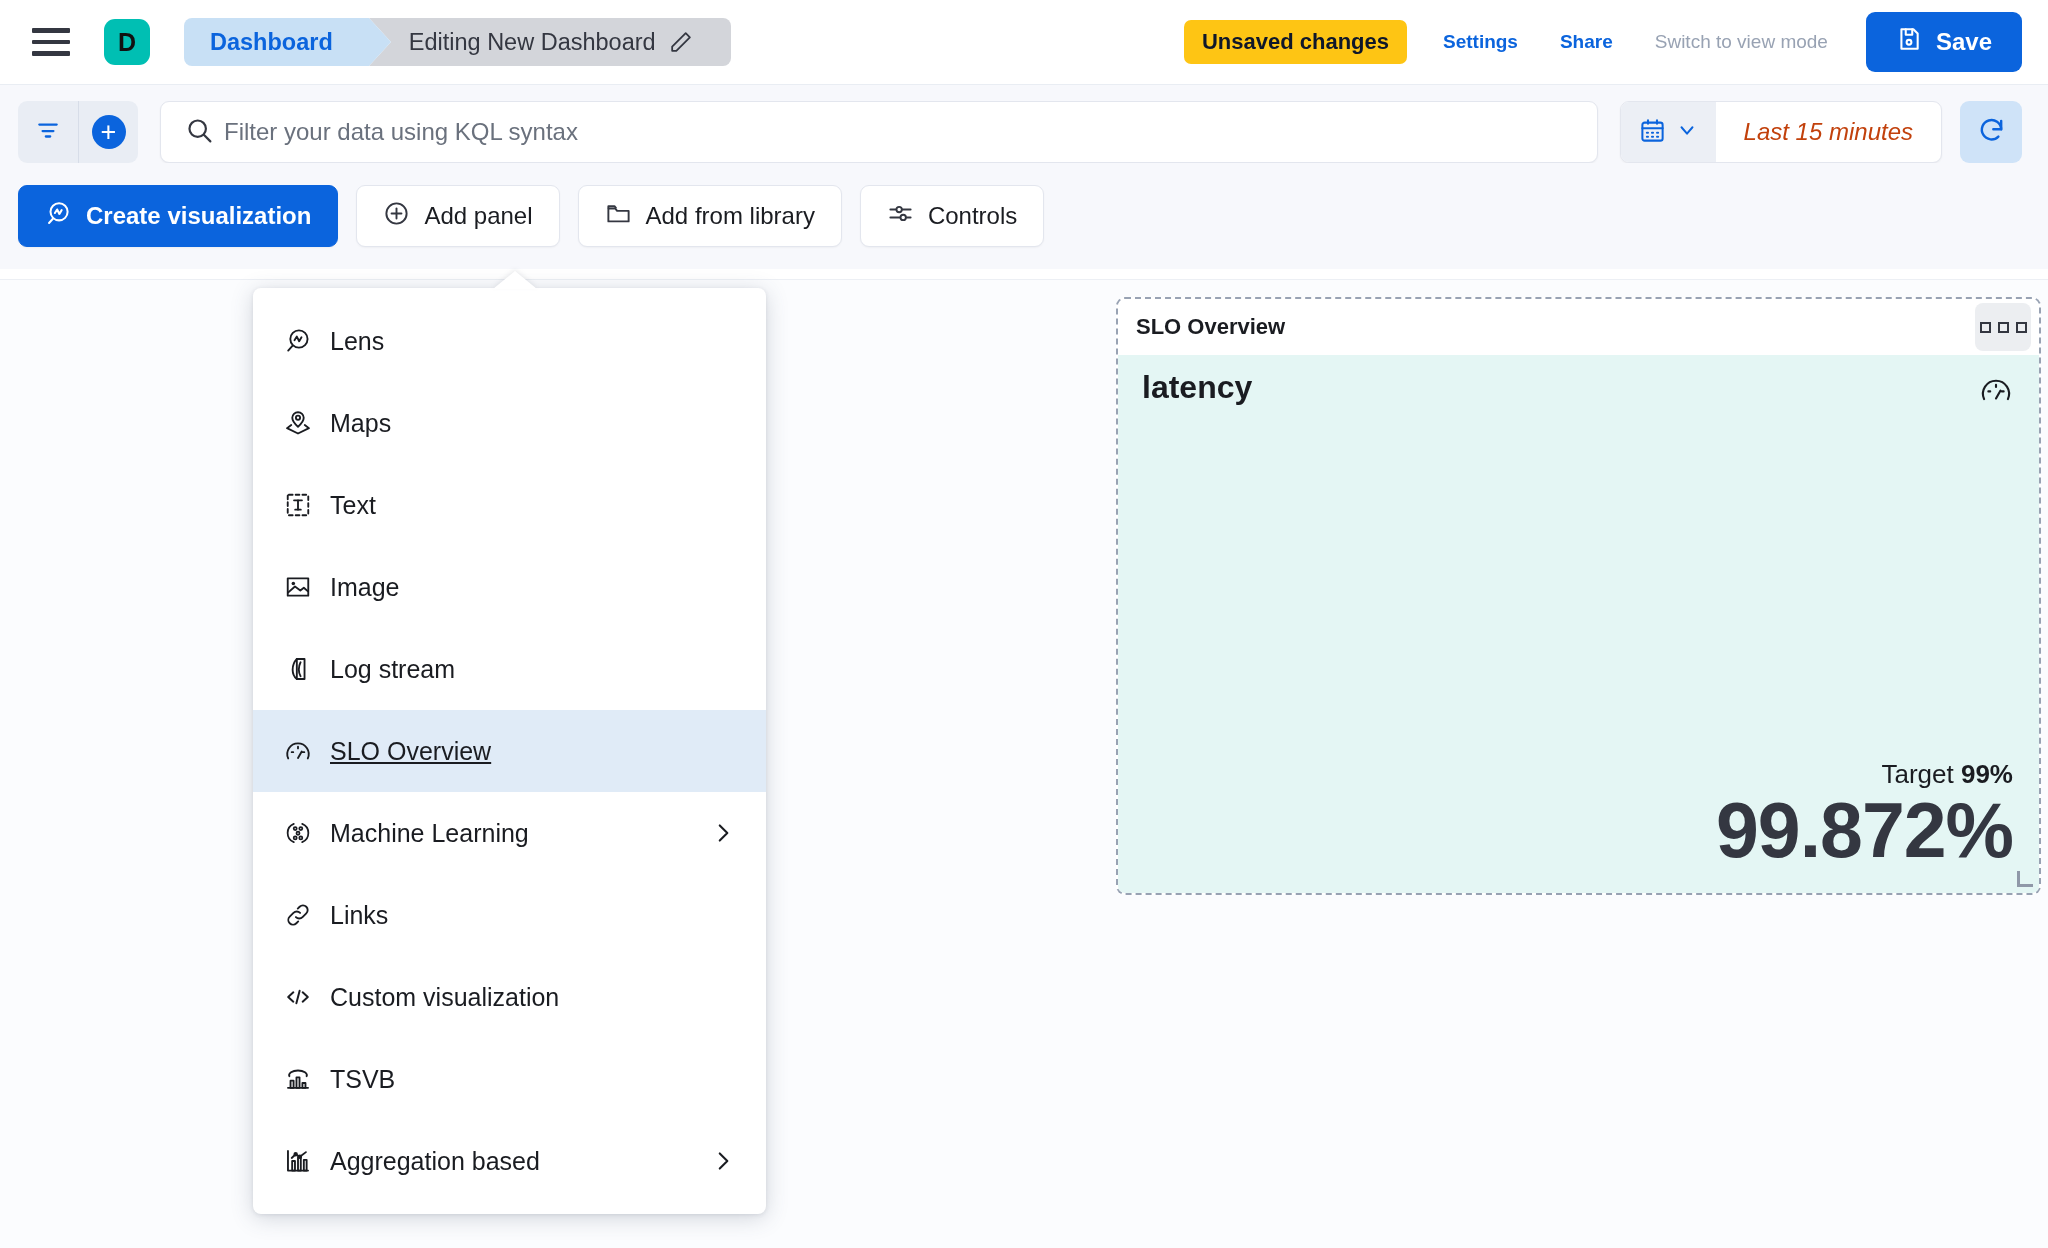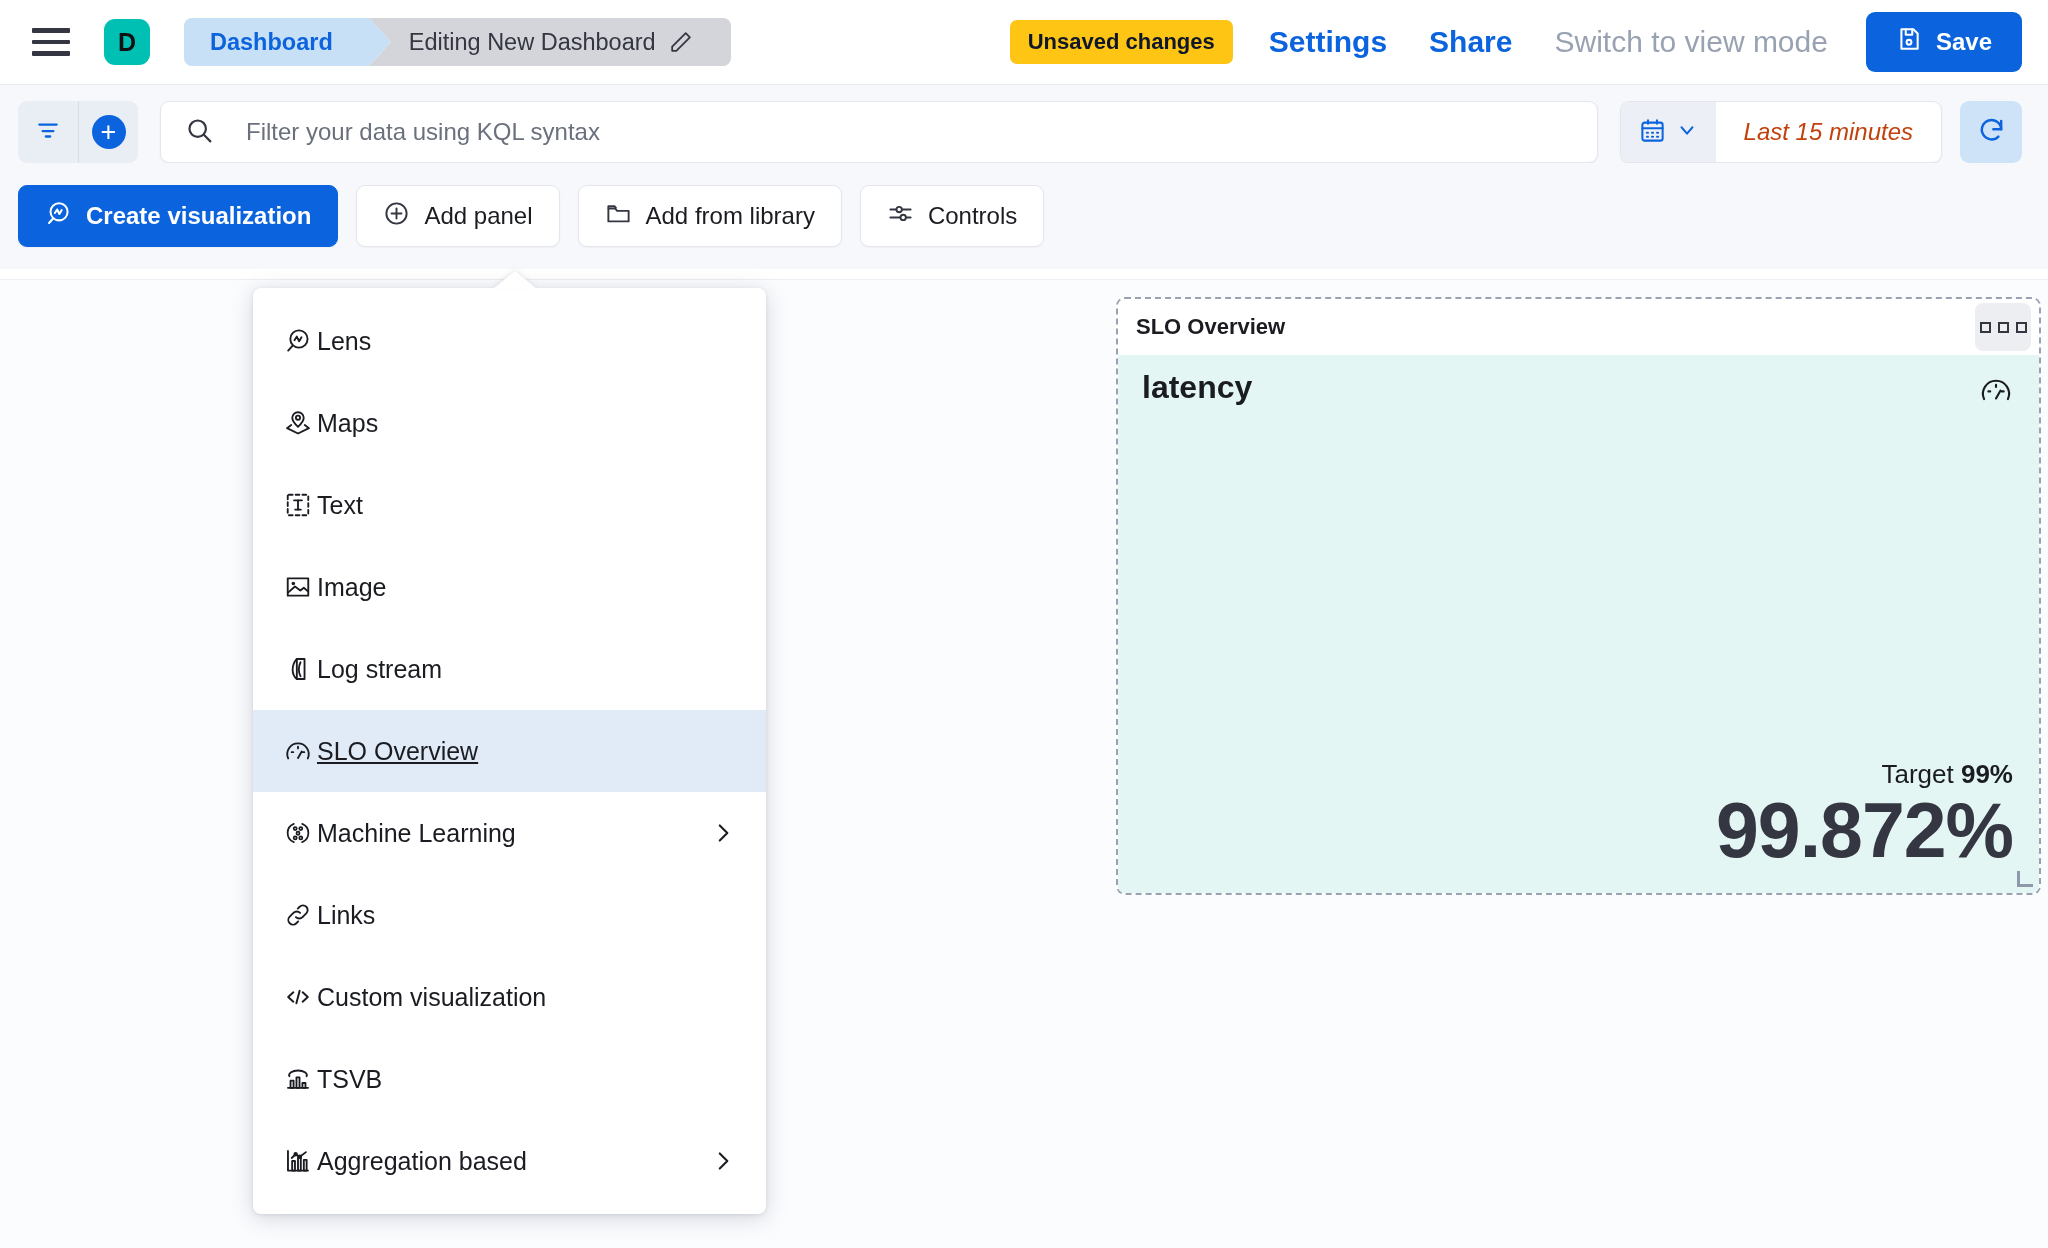--- a/index.html
+++ b/index.html
@@ -65,21 +65,21 @@
 
   .nav-spacer { flex: 1; }
 
   .badge-unsaved {
     background: #fec514; color: #0f172a;
     font-size: 22px; font-weight: 700;
     padding: 9px 18px; border-radius: 7px;
     margin-right: 36px; white-space: nowrap;
   }
   .nav-link {
-    font-size: 30px; font-weight: 700; color: #0b64dd;
+    font-size: 19px; font-weight: 700; color: #0b64dd;
     margin-right: 42px; white-space: nowrap; cursor: pointer;
   }
   .nav-link.muted { color: #98a2b3; font-weight: 400; margin-right: 38px; }
 
   .btn-save {
     background: #0b64dd; color: #fff;
     font-size: 24px; font-weight: 700;
     border-radius: 9px; height: 60px;
     display: flex; align-items: center; gap: 14px;
     padding: 0 30px; cursor: pointer; border: none;
@@ -108,21 +108,21 @@
     background: #0b64dd; color: #fff;
     display: flex; align-items: center; justify-content: center;
     font-size: 27px; line-height: 1; font-weight: 400;
   }
 
   .searchbox {
     flex: 1; height: 62px; margin-left: 22px;
     background: #fff; border-radius: 9px;
     border: 1px solid #e3e6ee;
     box-shadow: 0 1px 2px rgba(0,0,0,.05);
-    display: flex; align-items: center; padding: 0 24px; gap: 32px;
+    display: flex; align-items: center; padding: 0 24px; gap: 10px;
   }
   .searchbox input {
     border: none; outline: none; flex: 1;
     font-size: 24px; color: #343741;
     font-family: "Liberation Sans", sans-serif; background: transparent;
   }
   .searchbox input::placeholder { color: #6a717d; }
 
   .daterange {
     display: flex; height: 62px; margin-left: 22px;
@@ -186,21 +186,21 @@
   .popover-arrow {
     position: absolute; left: 240px; top: -17px;
     width: 0; height: 0;
     border-left: 22px solid transparent;
     border-right: 22px solid transparent;
     border-bottom: 18px solid #ffffff;
     filter: drop-shadow(0 -2px 2px rgba(65,78,101,.10));
   }
   .menu-item {
     height: 82px; display: flex; align-items: center;
-    padding: 0 30px; gap: 4px; cursor: pointer;
+    padding: 0 30px; gap: 17px; cursor: pointer;
     font-size: 25px; color: #1a1c21;
   }
   .menu-item .mi-icon {
     width: 30px; display: flex; align-items: center; justify-content: center;
     flex: none;
   }
   .menu-item .mi-label { flex: 1; }
   .menu-item.selected { background: #e0ebf7; }
   .menu-item.selected .mi-label { text-decoration: underline; }
   .mi-chevron { display: flex; align-items: center; }

